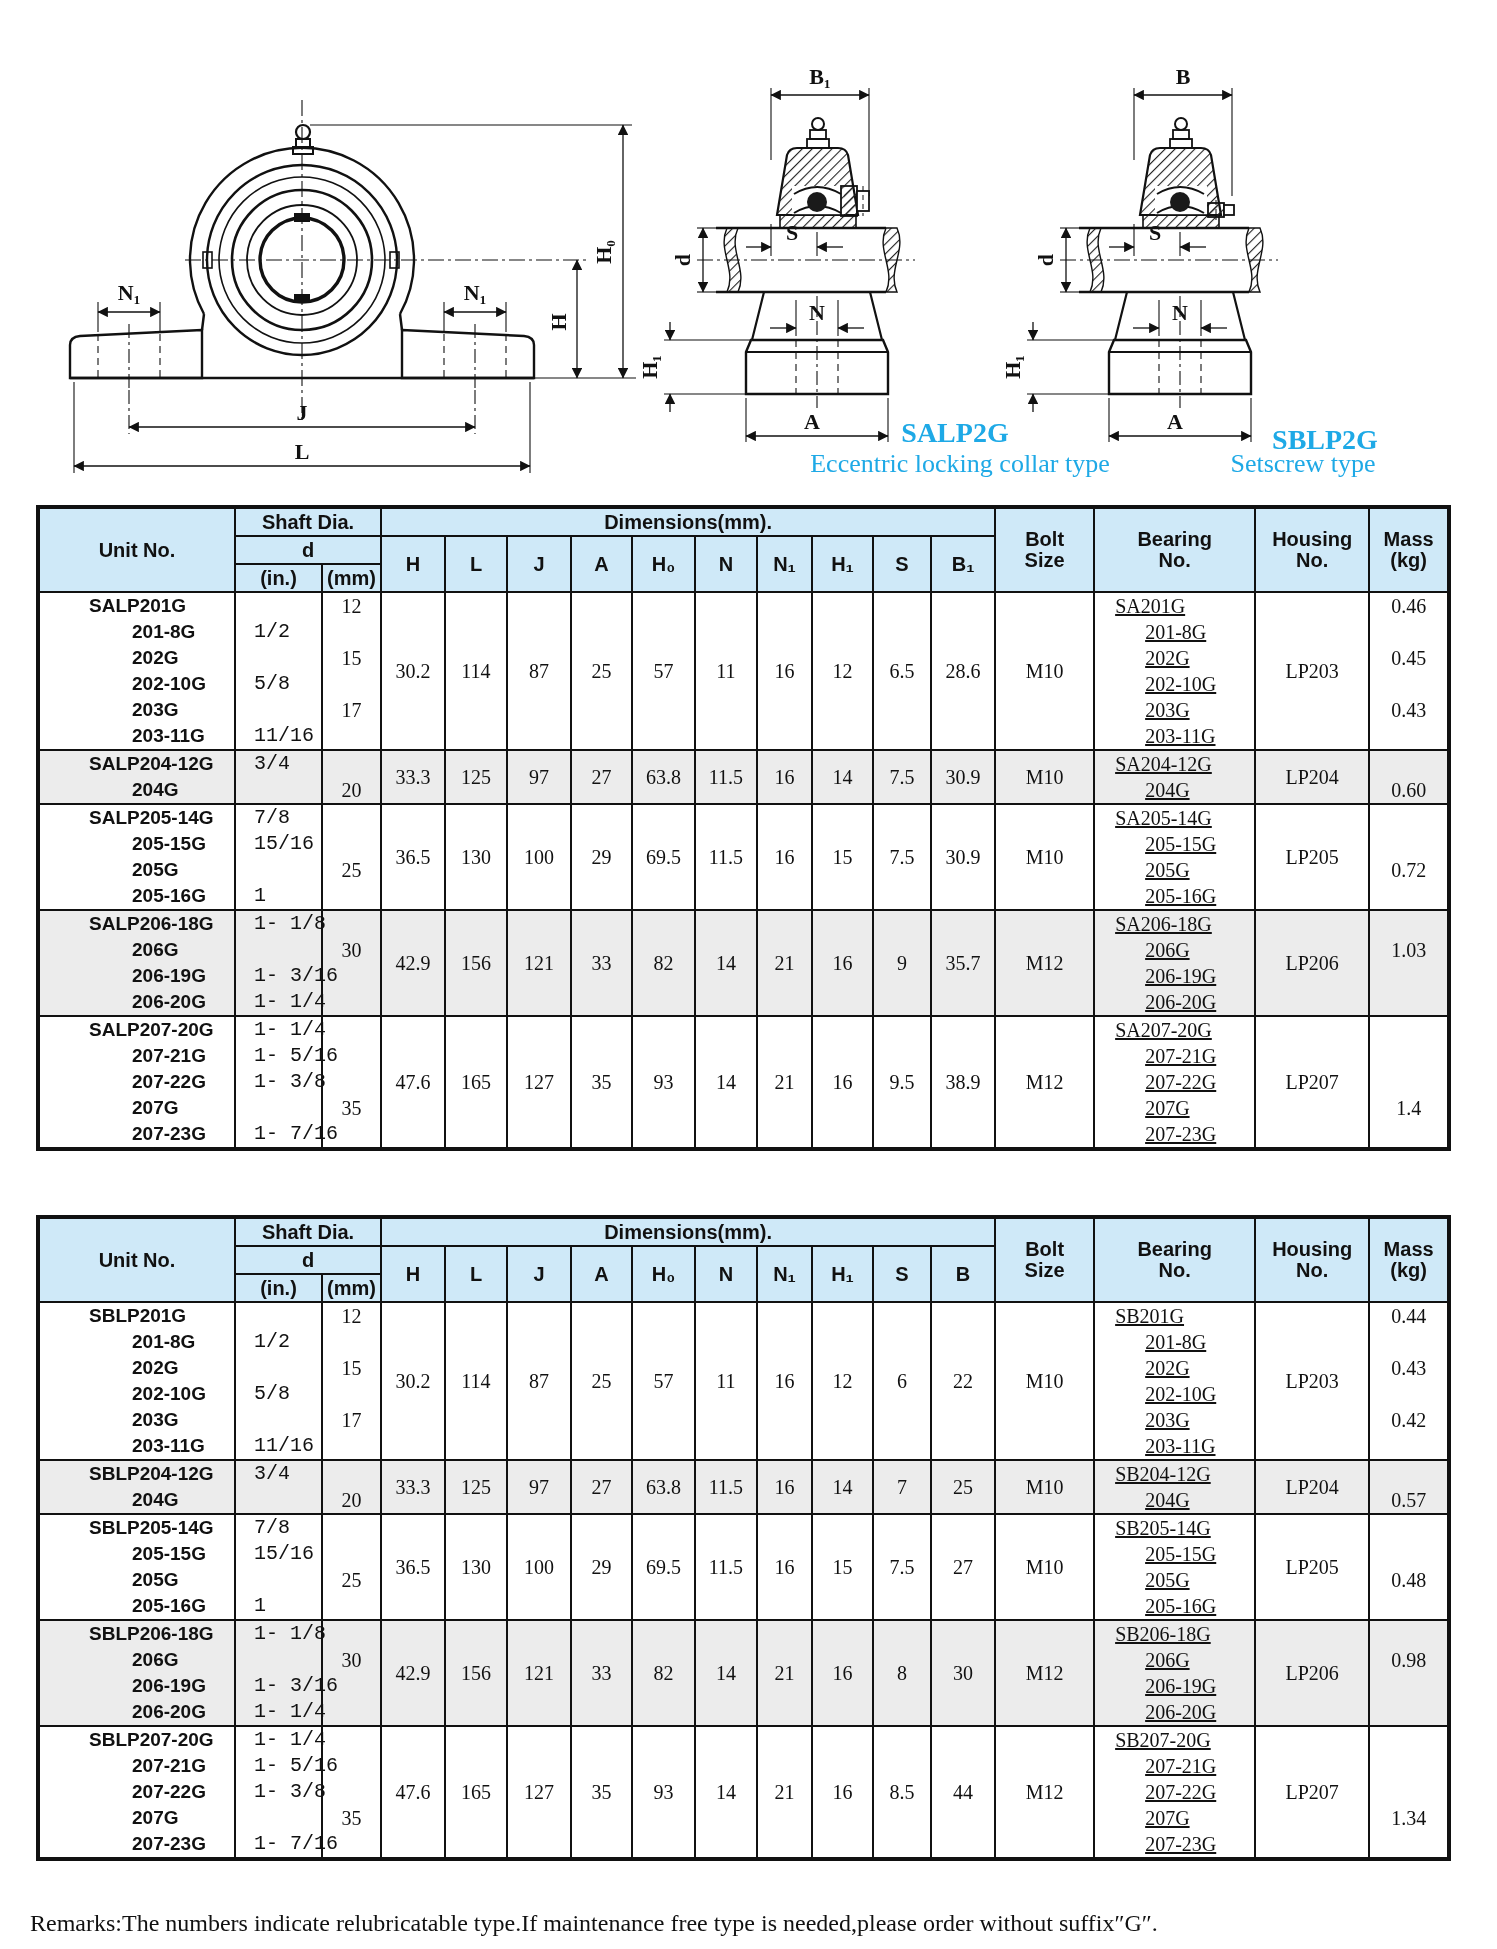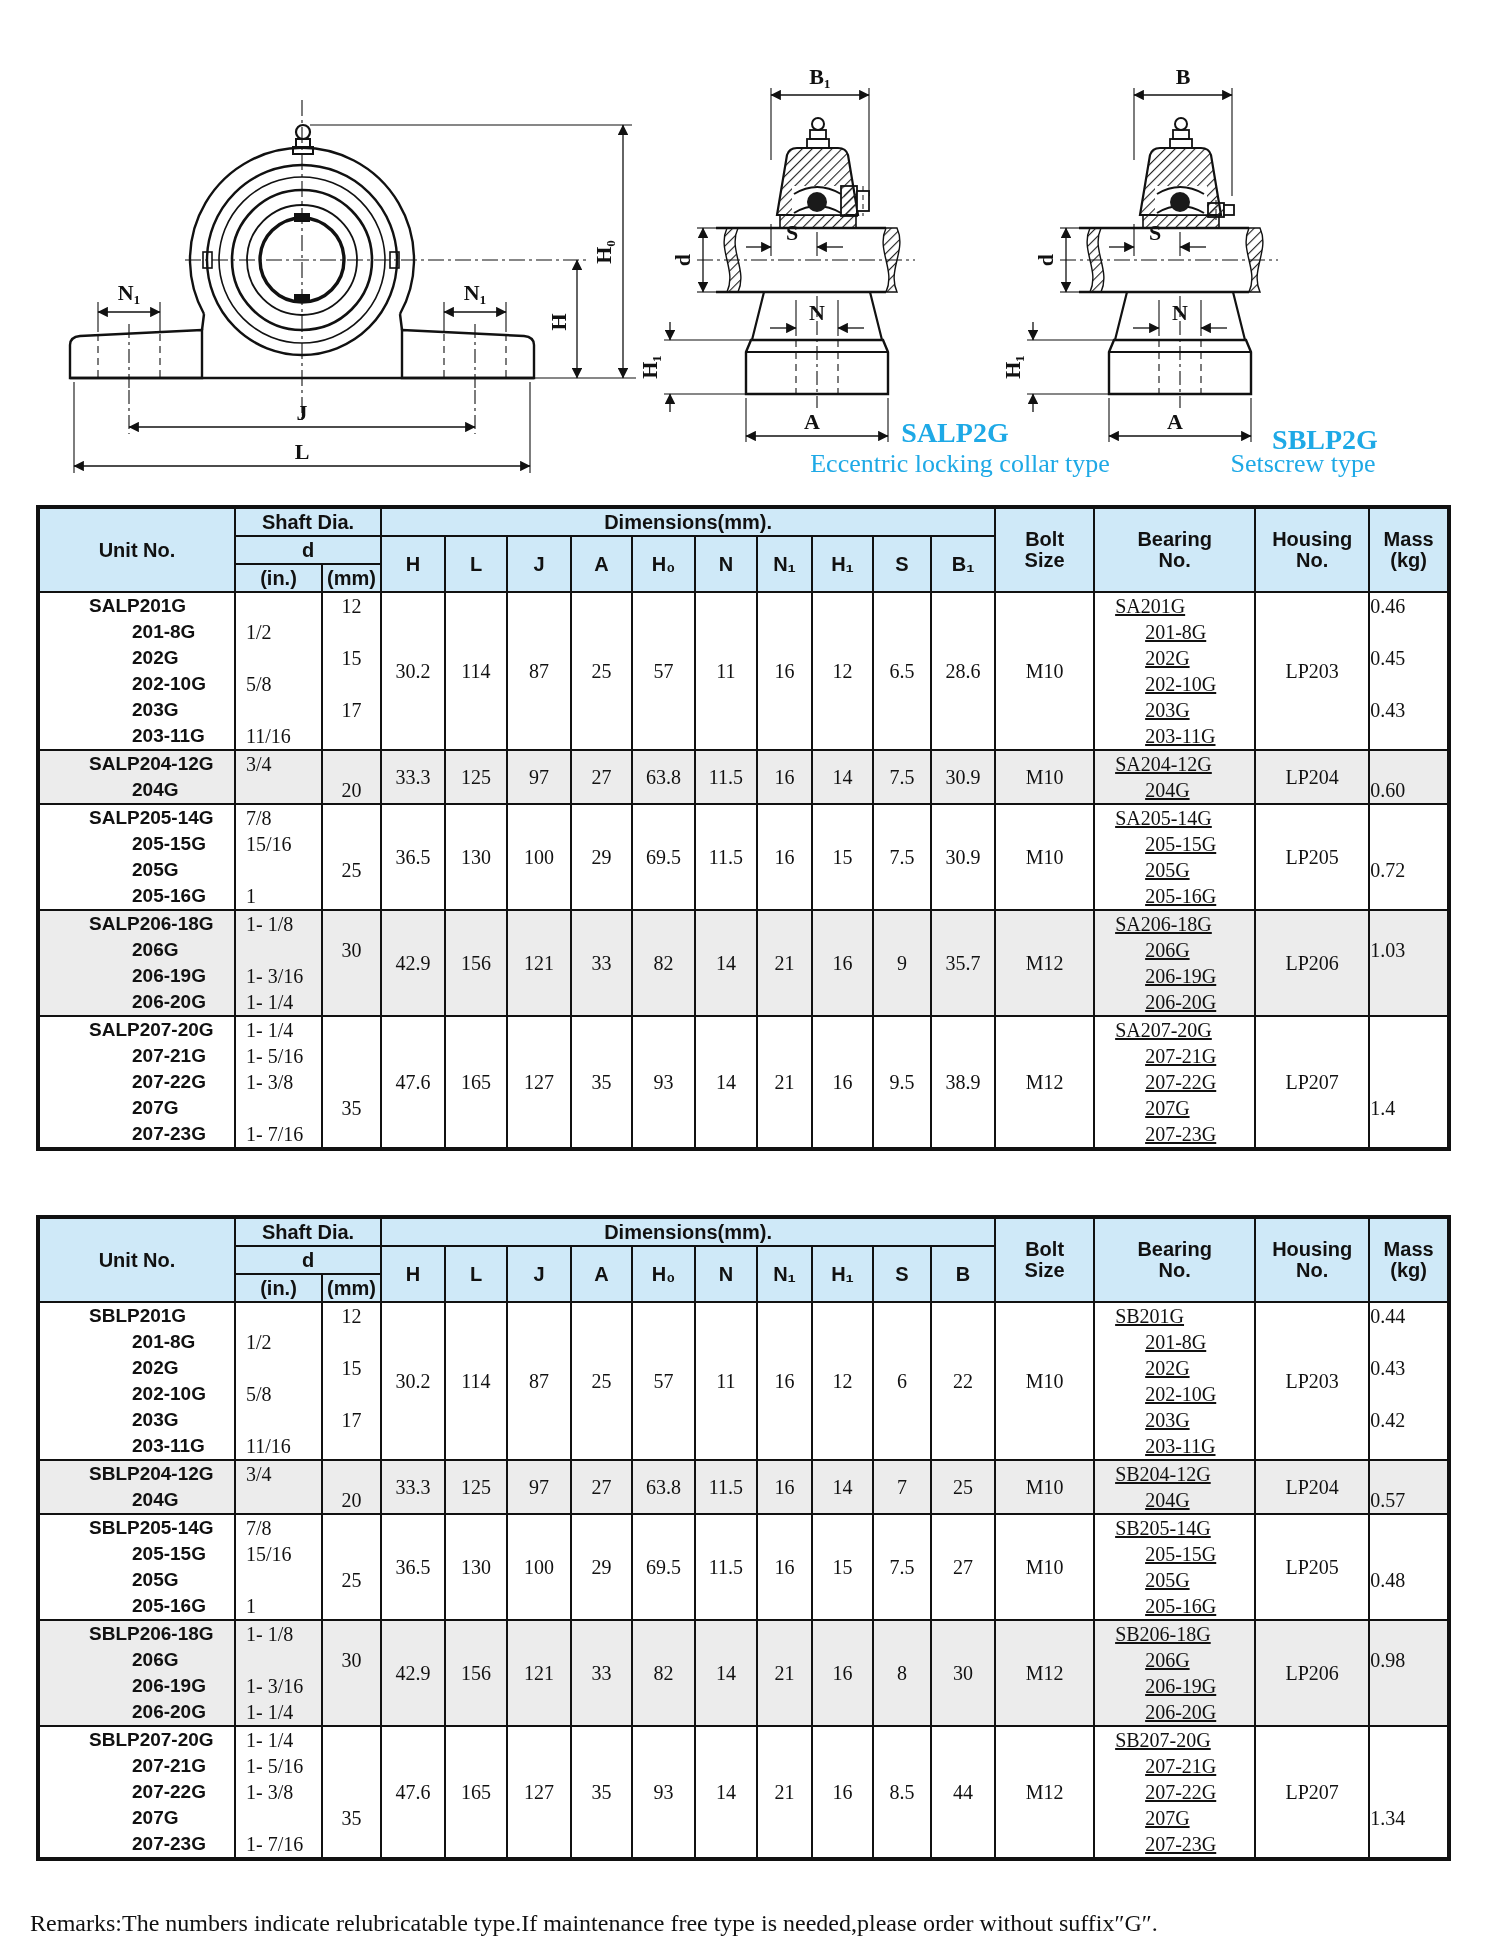--- a/index.html
+++ b/index.html
@@ -38,25 +38,25 @@
   }
   th.small{font-size:19px;}
   tbody tr.shade td{background:var(--shade-bg);}
   td.cell-lines{vertical-align:middle;}
   .line{height:26px;line-height:26px;font-size:20px;white-space:pre;}
   .cell-unit .line{font-weight:bold;font-size:19px;padding-left:92px;font-family:"Liberation Sans","DejaVu Sans",sans-serif;}
   .cell-unit .line.ln0{padding-left:49px;}
   .cell-in .line, .cell-mm .line, .cell-bearing .line, .cell-mass .line{
     font-family:"Liberation Serif","DejaVu Serif",serif;
   }
-  .cell-in .line{padding-left:10px;}
+  .cell-in .line{padding-left:18px;font-family:Liberation Mono, monospace;}
   .cell-mm .line{text-align:center;}
   .cell-bearing .line{padding-left:50px;text-decoration:underline;}
   .cell-bearing .line.ln0{padding-left:20px;}
-  .cell-mass .line{text-align:left;}
+  .cell-mass .line{text-align:center;}
   td.cell-single{
     text-align:center;vertical-align:middle;font-size:20px;
     font-family:"Liberation Serif","DejaVu Serif",serif;
   }
   #remarks{
     position:absolute;left:30px;top:1910px;width:1440px;
     font-family:"Liberation Serif","DejaVu Serif",serif;font-size:24px;color:var(--ink);
   }
 </style>
 </head>

